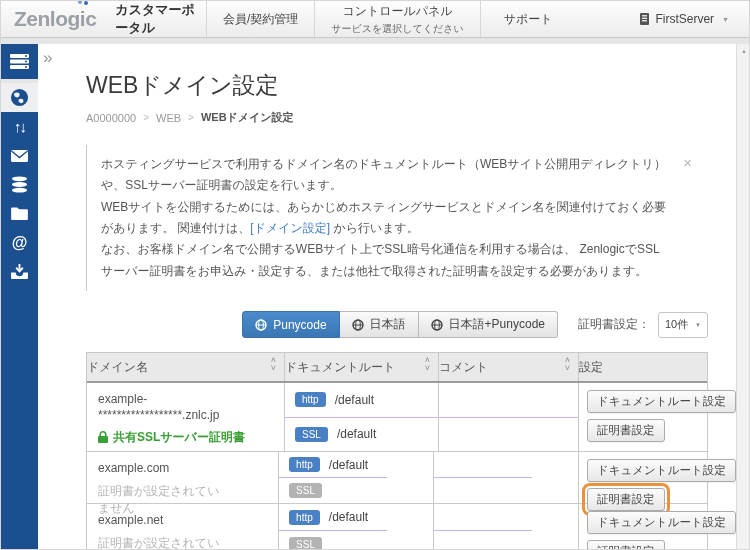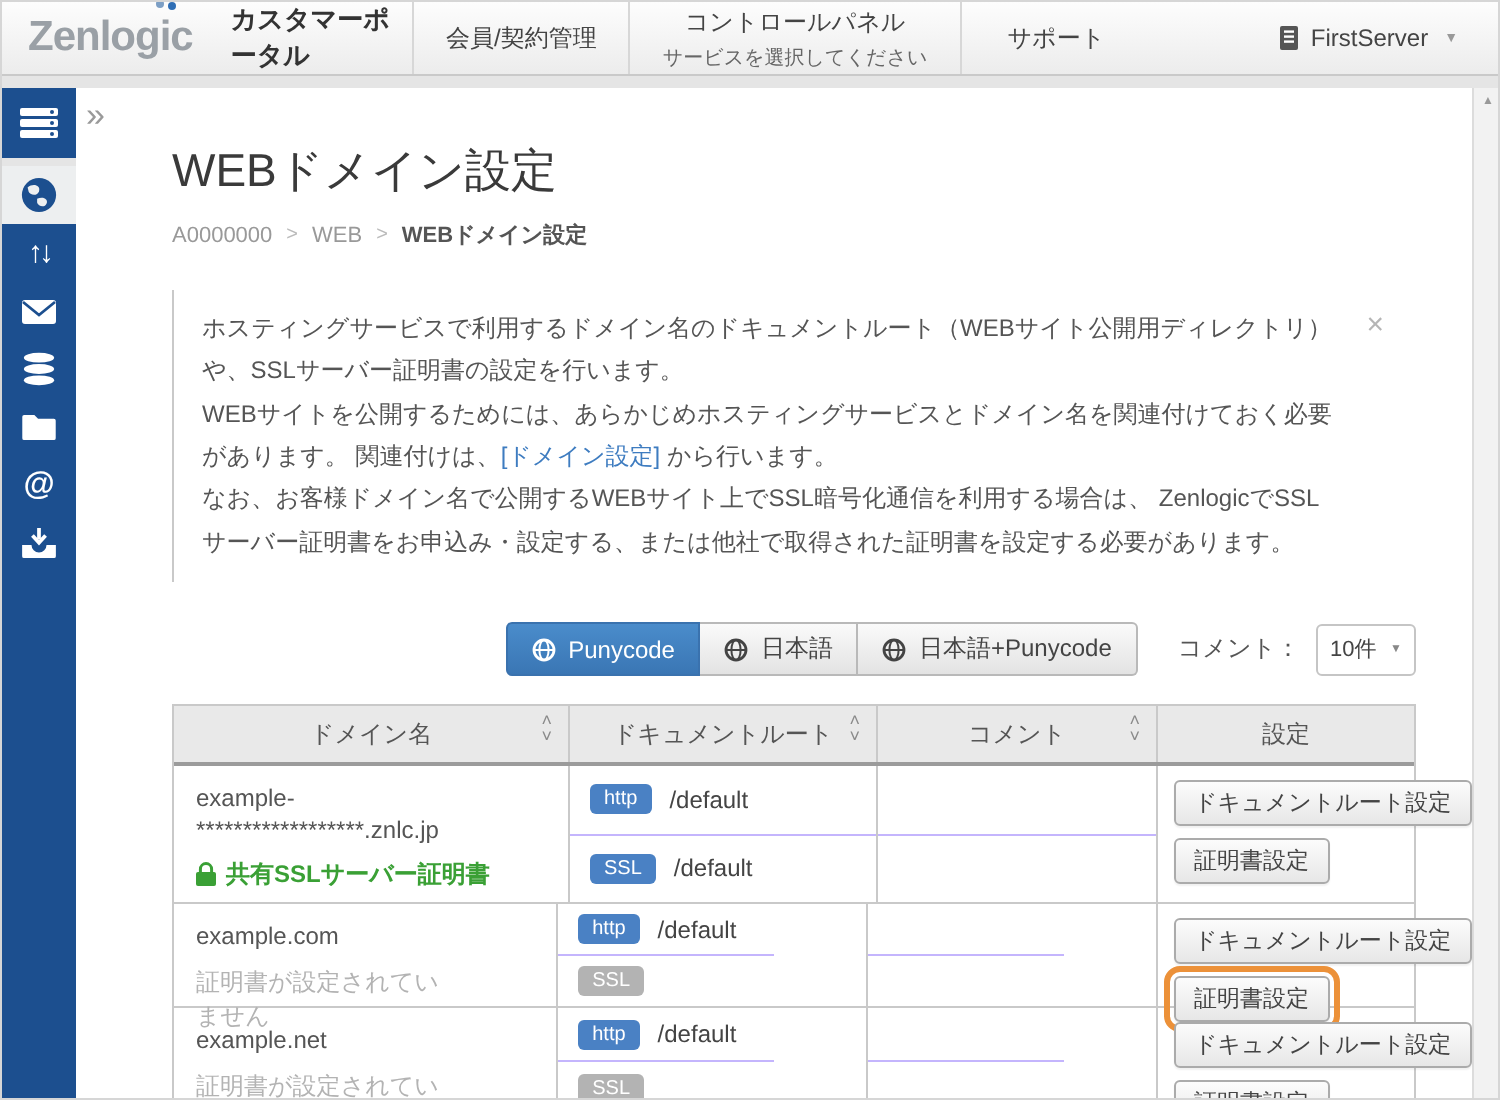--- a/index.html
+++ b/index.html
@@ -69,21 +69,21 @@
   .fbtn.active { background:linear-gradient(#4a8ccb,#3a76b4); color:#fff; border-color:#396fa8; border-color:#3a72ae; }
   .count-label { margin-left:20px; font-size:12px; color:#555; }
   .count-select { margin-left:8px; width:50px; height:26px; border:1px solid #c5c5c5; border-radius:3px;
     background:#fff; display:flex; align-items:center; justify-content:space-between; padding:0 6px;
     font-size:11px; color:#444; cursor:pointer; }
   .count-select .caret { font-size:6px; color:#888; }
 
   
   .dtable { margin-top:14px; width:622px; border:1px solid #c9c9c9; }
   .thead { display:flex; background:#e9e9e9; border-bottom:2px solid #9b9b9b; height:30px; }
-  .th { display:flex; align-items:center; justify-content:center; position:relative;
+  .th { display:flex; align-items:center; justify-content:flex-start; position:relative;
     font-size:12px; color:#555; }
   .th + .th { border-left:1px solid #c9c9c9; }
   .c1 { width:197px; } .c2 { width:154px; } .c3 { width:140px; } .c4 { width:129px; }
   .sort { position:absolute; right:8px; top:4px; display:flex; flex-direction:column;
     font-size:9px; color:#8a8a8a; line-height:0.85; cursor:pointer; }
   .trow { display:flex; }
   .trow + .trow { border-top:1px solid #c9c9c9;gap:46px; }
   .r1 { height:68px; } .r2 { height:52px; } .r3 { height:54px; }
   .td { position:relative; }
   .td + .td { border-left:1px solid #c9c9c9; }
@@ -234,21 +234,21 @@
         </div>
         <div class="fbtn">
           <svg width="12" height="12" viewBox="0 0 12 12">
             <circle cx="6" cy="6" r="5" fill="none" stroke="currentColor" stroke-width="1.4"></circle>
             <ellipse cx="6" cy="6" rx="2.3" ry="5" fill="none" stroke="currentColor" stroke-width="1"></ellipse>
             <path d="M1 6 L11 6" stroke="currentColor" stroke-width="1"></path>
           </svg>
           <span>日本語+Punycode</span>
         </div>
       </div>
-      <span class="count-label">コメント：</span>
+      <span class="count-label">証明書設定：</span>
       <div class="count-select">
         <span>10件</span>
         <span class="caret">▼</span>
       </div>
     </div>
 
     <div class="dtable">
       <div class="thead">
         <div class="th c1">
           <span>ドメイン名</span>

